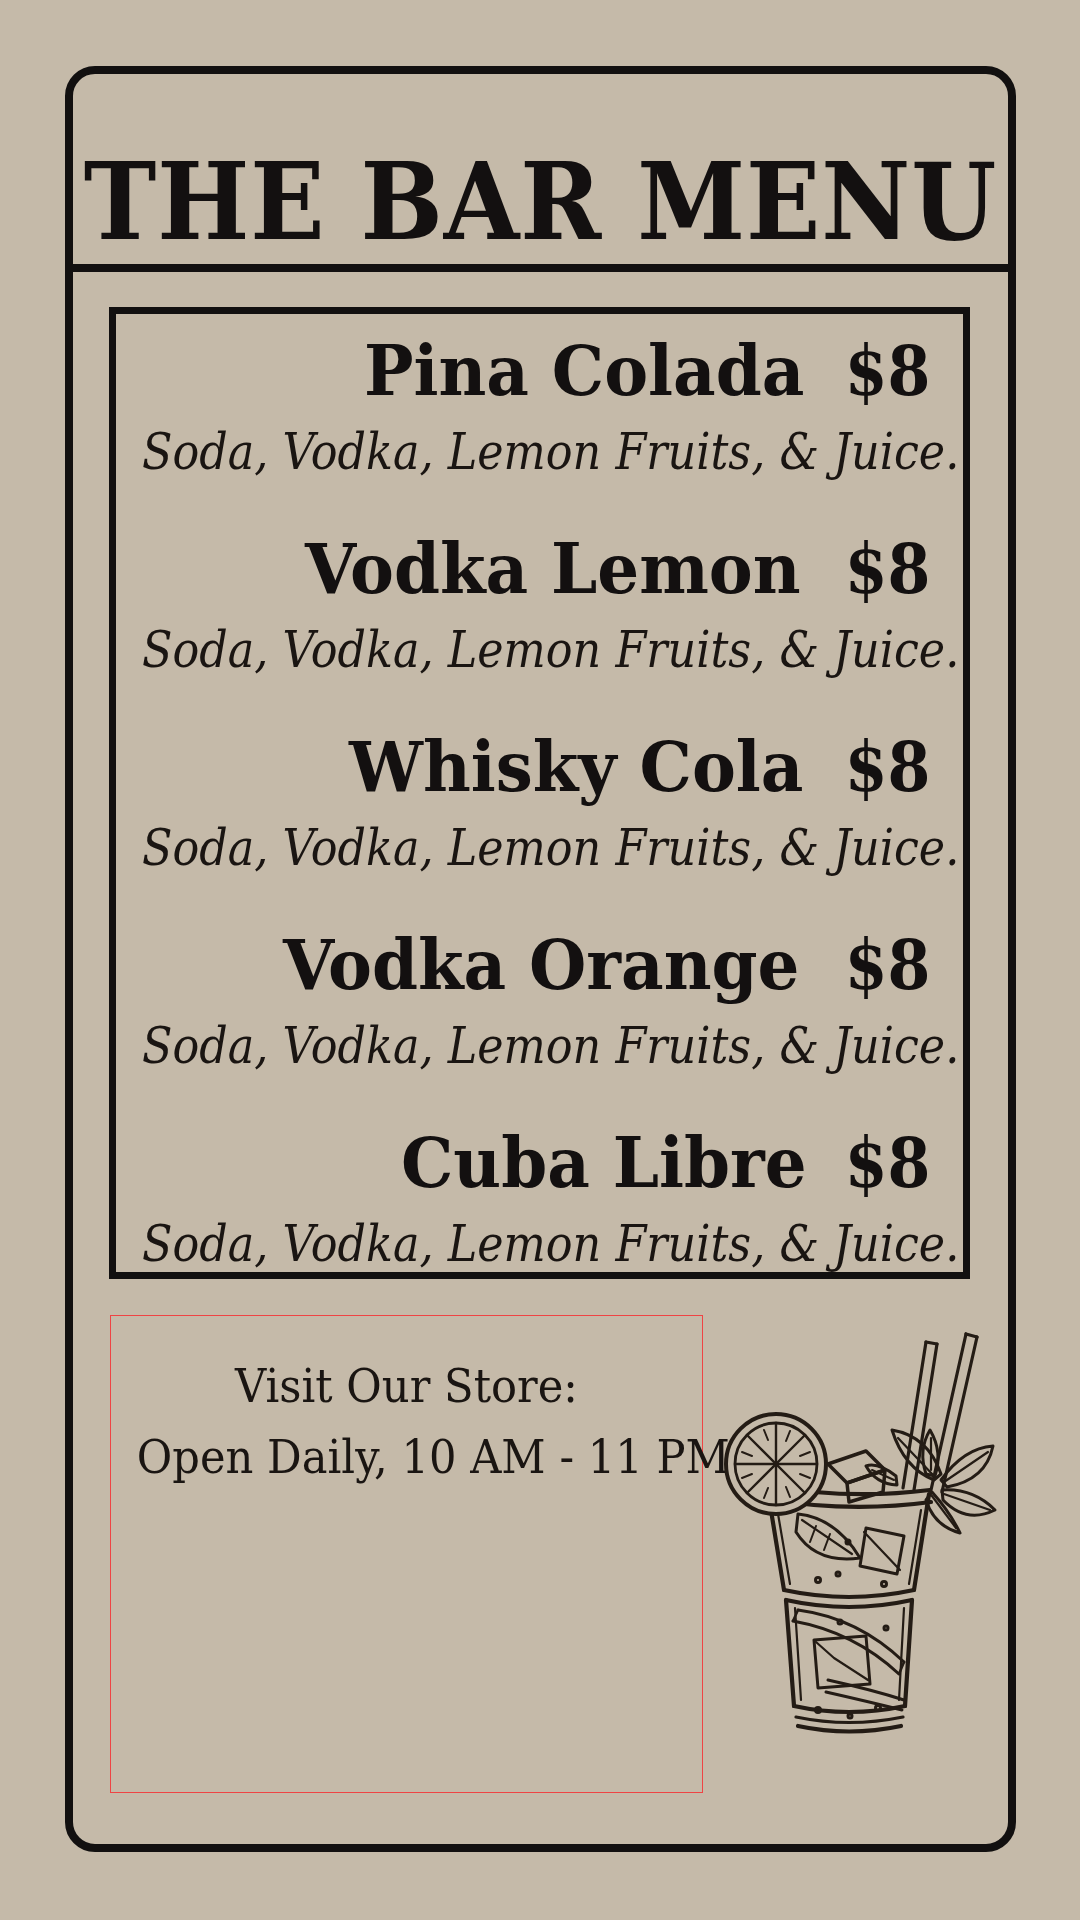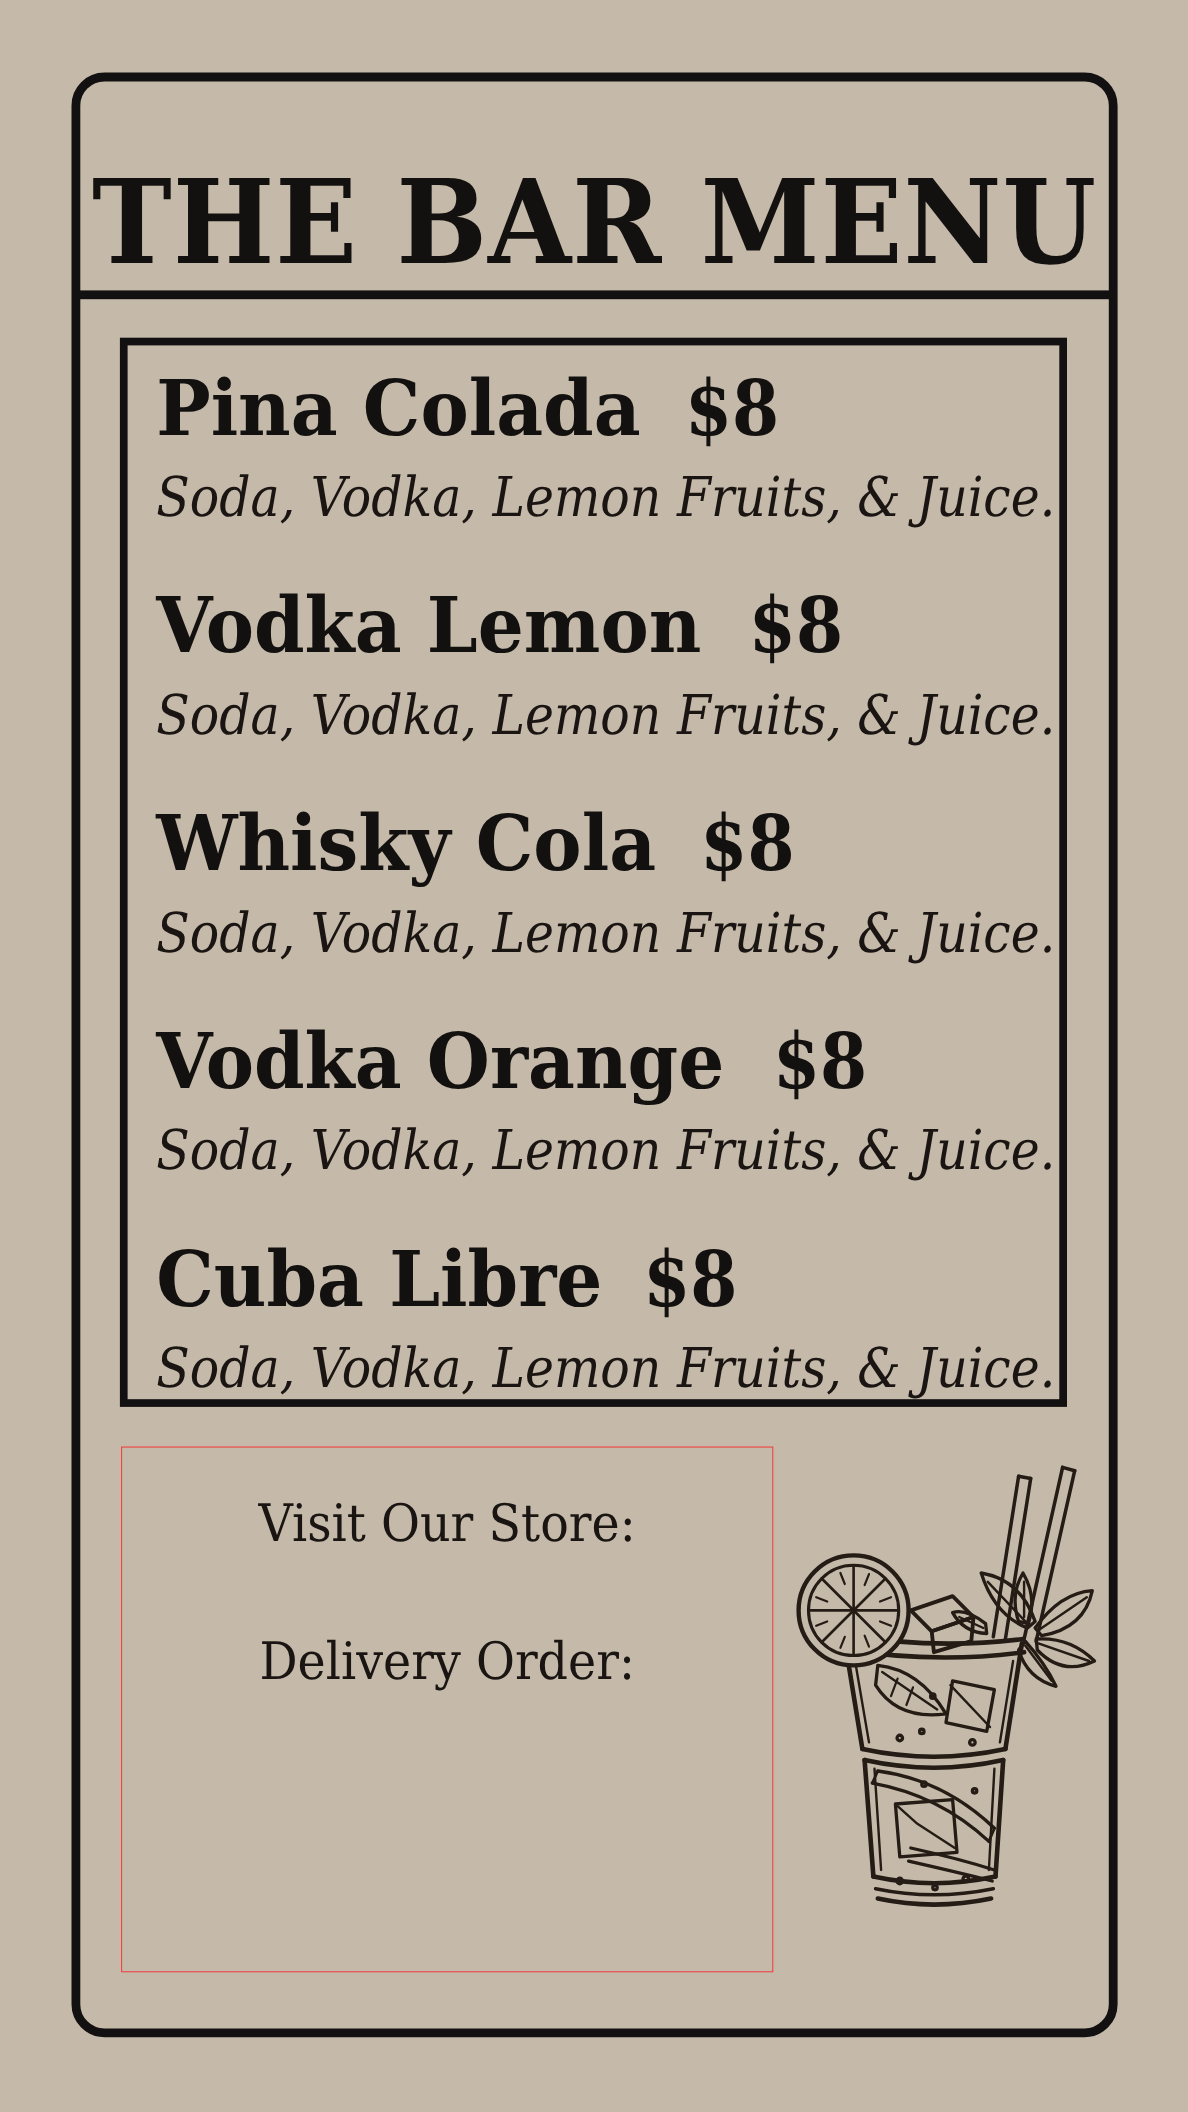--- a/index.html
+++ b/index.html
@@ -23,21 +23,21 @@
   .divider{
     position:absolute;left:70px;top:264px;width:941px;height:8px;background:#121010;
   }
   .menu-box{
     position:absolute;left:109px;top:307px;width:861px;height:972px;
     border:7px solid #121010;box-sizing:border-box;
     padding:18px 33px 0 26px;
   }
   .menu-item{margin-bottom:34px;}
   .item-row{
-    display:flex;justify-content:flex-start;align-items:baseline;
+    display:flex;justify-content:flex-end;align-items:baseline;
     line-height:78px;white-space:nowrap;
   }
   .item-name{
     font-size:70px;font-weight:bold;color:#131010;
     display:inline-block;transform:scaleX(0.94);transform-origin:left center;
   }
   .item-price{
     font-size:70px;font-weight:bold;color:#131010;
     display:inline-block;transform:scaleX(0.88);transform-origin:right center;
   }
@@ -112,21 +112,21 @@
         <span class="item-name">Cuba Libre</span>
         <span class="item-price">$8</span>
       </div>
       <div class="item-desc"><span>Soda, Vodka, Lemon Fruits, &amp; Juice.</span></div>
     </div>
 
   </div>
 
   <div class="info-box">
     <div class="info-line"><span>Visit Our Store:</span></div>
-    <div class="info-line info-gap"><span>Delivery Order:</span></div>
+    <div class="info-line"><span>Open Daily, 10 AM - 11 PM</span></div>
   </div>
 
   <svg class="cocktail" viewBox="0 0 310 432" fill="none" stroke="#241c15" stroke-width="3.5" stroke-linecap="round" stroke-linejoin="round">
 
     <g>
       <path d="M228,24 L205,170" stroke-width="3.2"></path>
       <path d="M239,26 L216,172" stroke-width="3.2"></path>
       <path d="M228,24 L239,26" stroke-width="3.2"></path>
       <path d="M268,16 L233,172" stroke-width="3.2"></path>
       <path d="M279,19 L244,174" stroke-width="3.2"></path>

